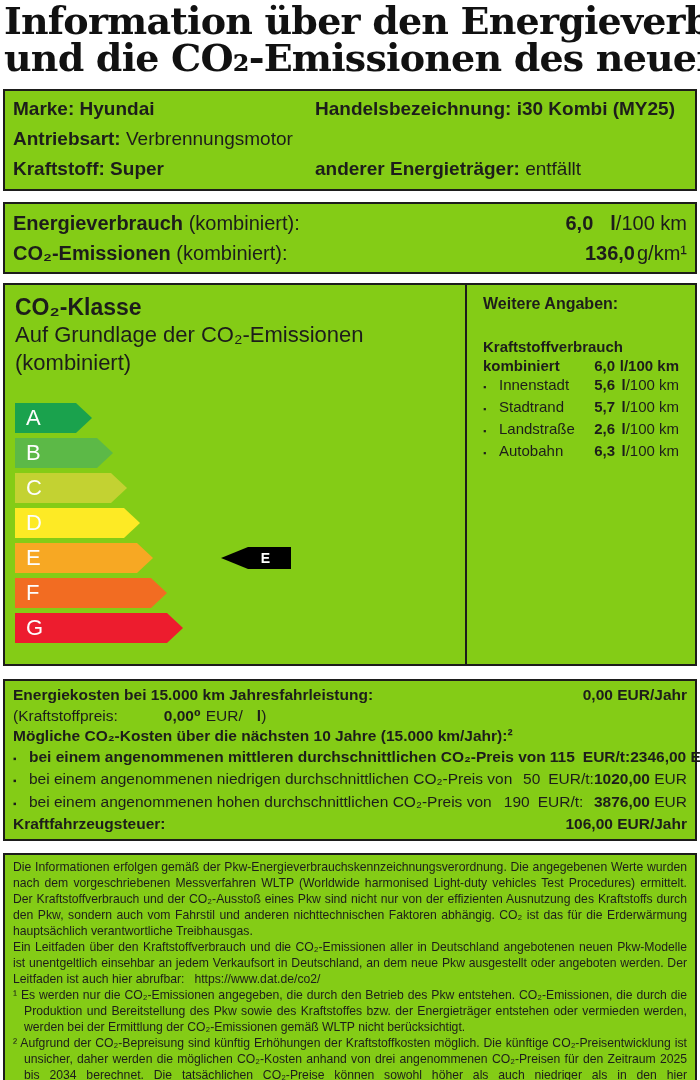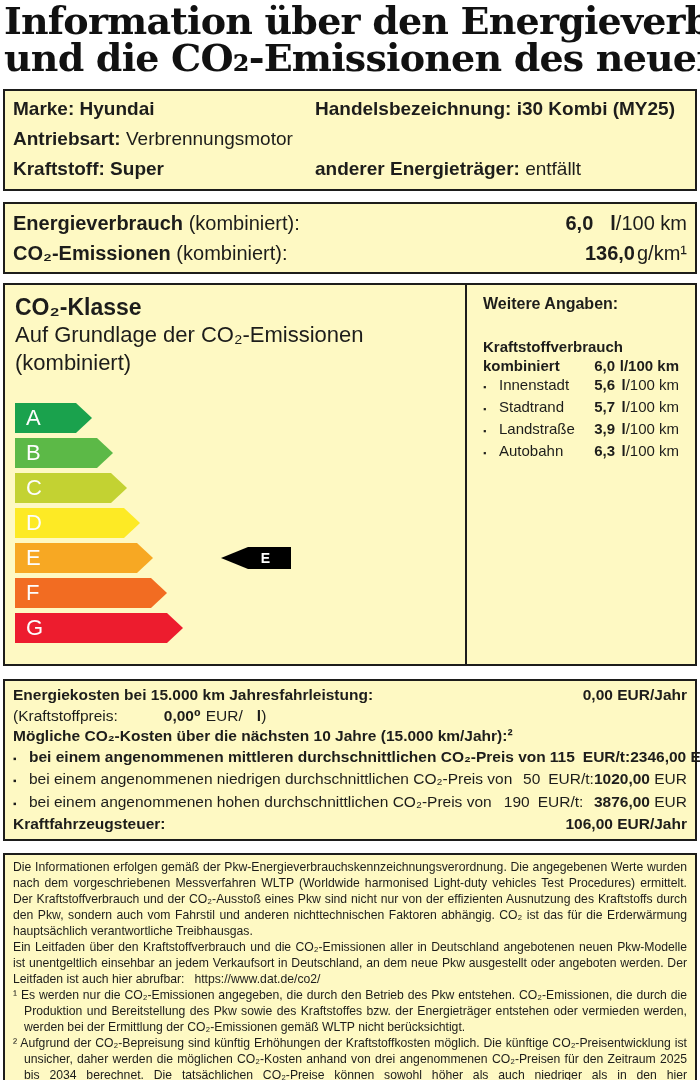--- a/index.html
+++ b/index.html
@@ -13,21 +13,21 @@
 
   
   .label-title{
     margin:2px 2px 0 4px;
     font-family:"DejaVu Serif","Liberation Serif",serif;
     font-weight:bold;font-size:38px;line-height:37px;letter-spacing:-0.8px;
     color:#111;white-space:nowrap;
   }
 
   
-  .box{border:2px solid #1d1d1b;margin:0 3px;background:#fef9c3;box-sizing:border-box;}
+  .box{border:2px solid #1d1d1b;margin:0 3px;background:#84cc16;box-sizing:border-box;}
 
   
   .vehicle{margin-top:13px;padding:3px 8px 5px 8px;font-size:19px;}
   .vehicle .vrow{display:grid;grid-template-columns:302px 1fr;line-height:30px;}
   .vehicle .vrow.single{grid-template-columns:1fr;}
   .vehicle .lbl{font-weight:bold;}
 
   
   .consumption{margin-top:11px;padding:4px 8px;font-size:20px;}
   .consumption .crow{display:flex;line-height:30px;align-items:baseline;}
@@ -189,21 +189,21 @@
             <span>Stadtrand</span>
           </span>
         <span class="dv">5,7</span>
         <span class="du"><b>l</b><span>/100 km</span></span>
       </div>
       <div class="drow">
         <span class="dl">
             <span class="bullet">▪</span>
             <span>Landstraße</span>
           </span>
-        <span class="dv">3,9</span>
+        <span class="dv">2,6</span>
         <span class="du"><b>l</b><span>/100 km</span></span>
       </div>
       <div class="drow">
         <span class="dl">
             <span class="bullet">▪</span>
             <span>Autobahn</span>
           </span>
         <span class="dv">6,3</span>
         <span class="du"><b>l</b><span>/100 km</span></span>
       </div>

